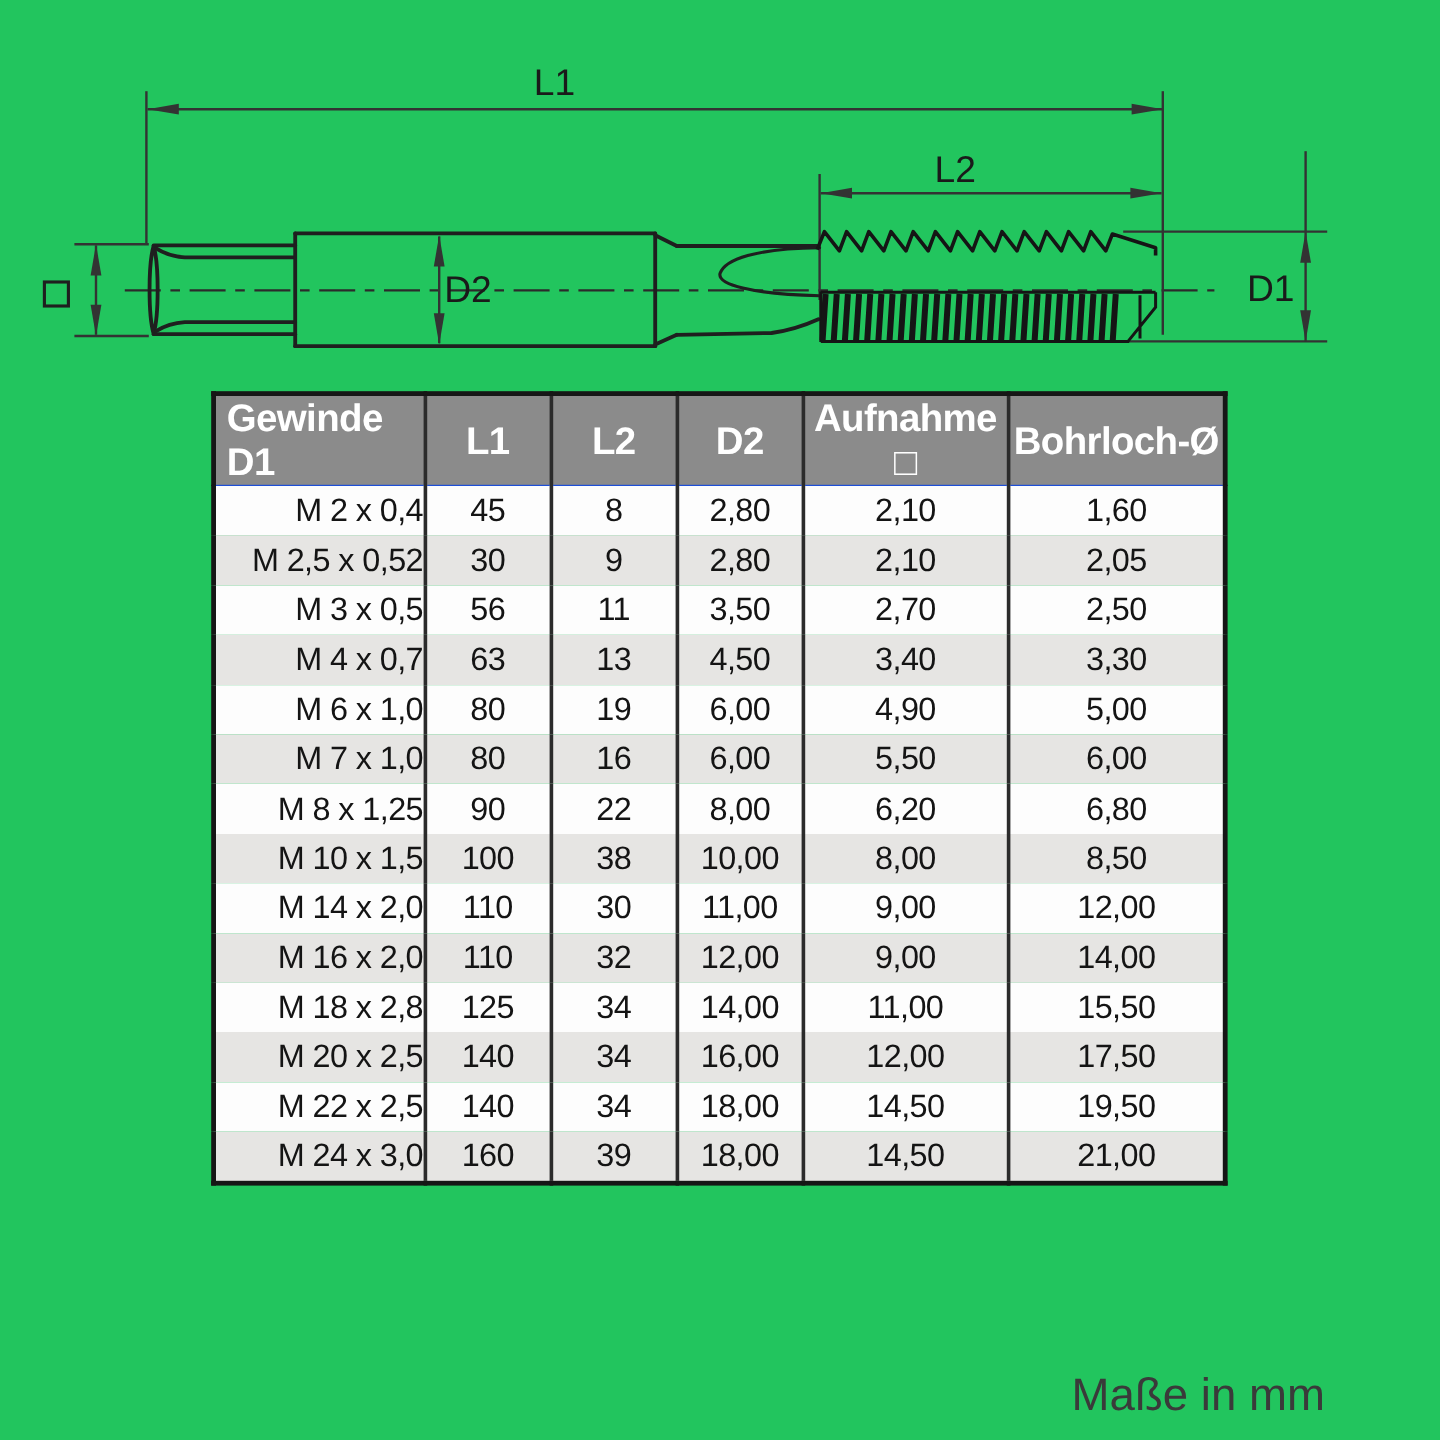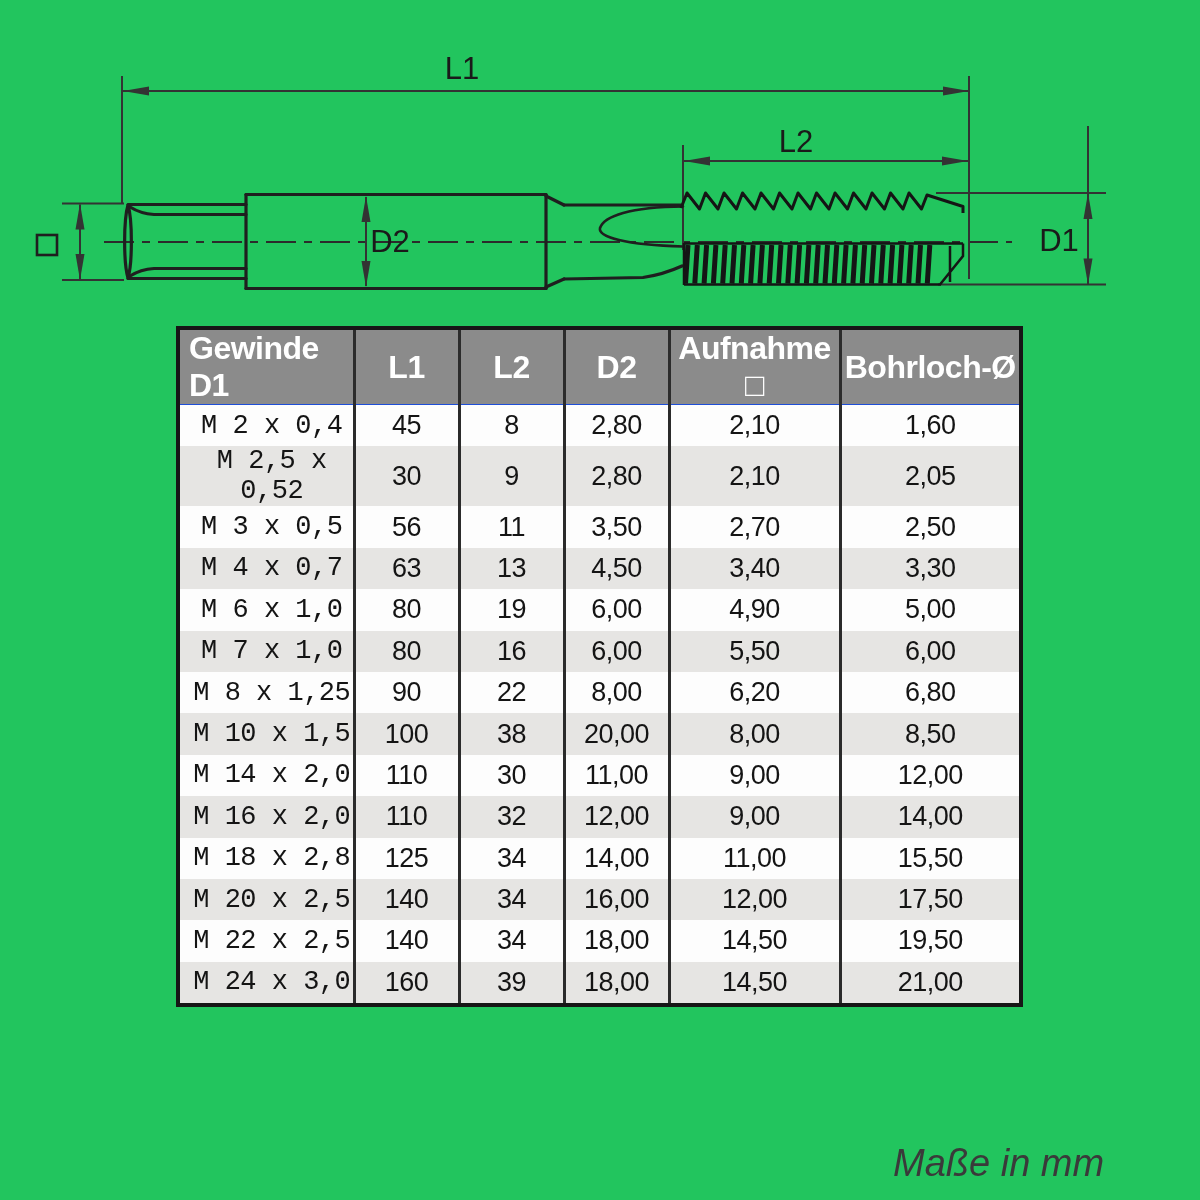--- a/index.html
+++ b/index.html
@@ -20,27 +20,27 @@
     background:#8b8b8b;color:#ffffff;font-weight:bold;font-size:32px;
     height:48px;text-align:center;letter-spacing:-0.5px;
     border-left:3px solid #2b2b2b;border-bottom:1px solid #1d4ed8;
     padding:0;
   }
   table.spec th:first-child{border-left:none;text-align:left;padding-left:9px;}
   table.spec td{
     font-size:27px;color:#141414;height:41.4px;text-align:center;
     letter-spacing:-0.5px;border-left:3px solid #2b2b2b;padding:0;
   }
-  table.spec td:first-child{border-left:none;text-align:center;padding-left:11px;font-family:Liberation Mono, monospace;}
+  table.spec td:first-child{border-left:none;text-align:right;padding-left:11px;}
   table.spec tbody tr:nth-child(odd) td{background:#fdfdfd;}
   table.spec tbody tr:nth-child(even) td{background:#e6e5e3;}
 
   .caption{
     position:absolute;left:893px;top:1142px;font-size:38px;color:#3a3a3a;
-    letter-spacing:0px;white-space:nowrap;font-style:italic;
+    letter-spacing:0px;white-space:nowrap;
   }
 </style>
 </head>
 <body>
 
 <div class="stage">
 
   <svg class="drawing" width="1200" height="322" viewBox="0 0 1200 322">
 
     <g>
@@ -195,21 +195,21 @@
           <td>90</td>
           <td>22</td>
           <td>8,00</td>
           <td>6,20</td>
           <td>6,80</td>
         </tr>
       <tr>
           <td>M 10 x 1,5</td>
           <td>100</td>
           <td>38</td>
-          <td>20,00</td>
+          <td>10,00</td>
           <td>8,00</td>
           <td>8,50</td>
         </tr>
       <tr>
           <td>M 14 x 2,0</td>
           <td>110</td>
           <td>30</td>
           <td>11,00</td>
           <td>9,00</td>
           <td>12,00</td>

